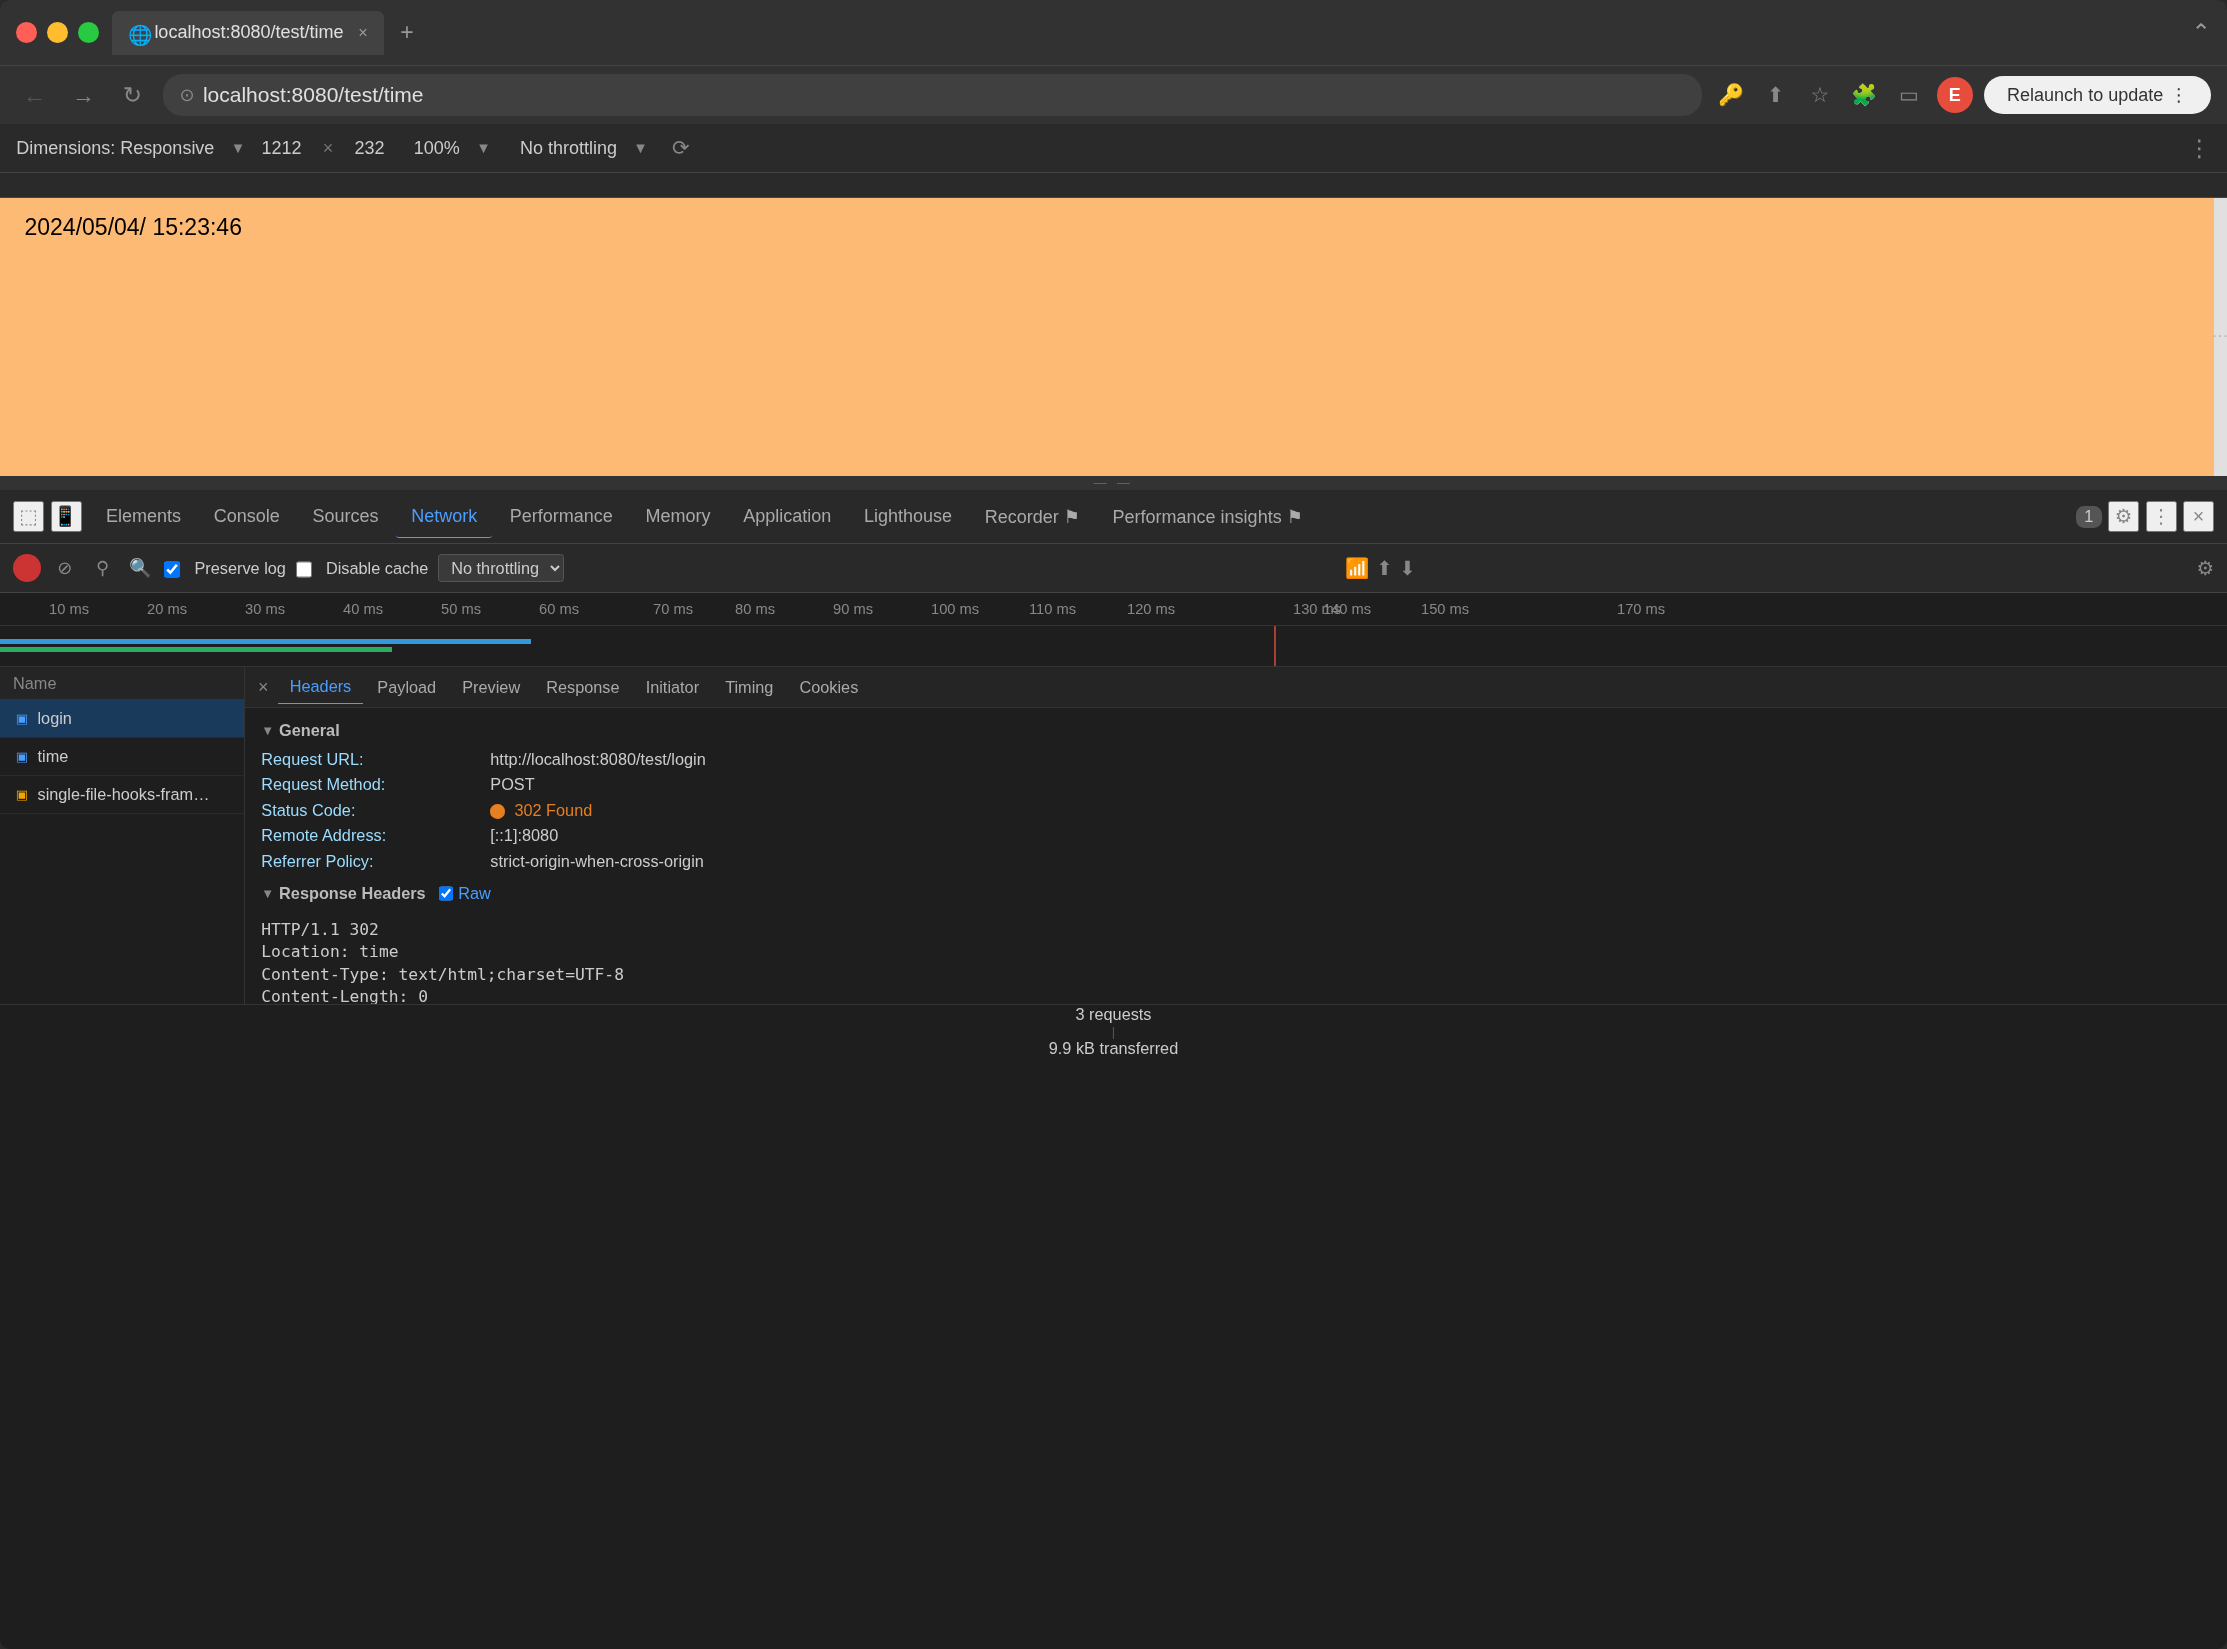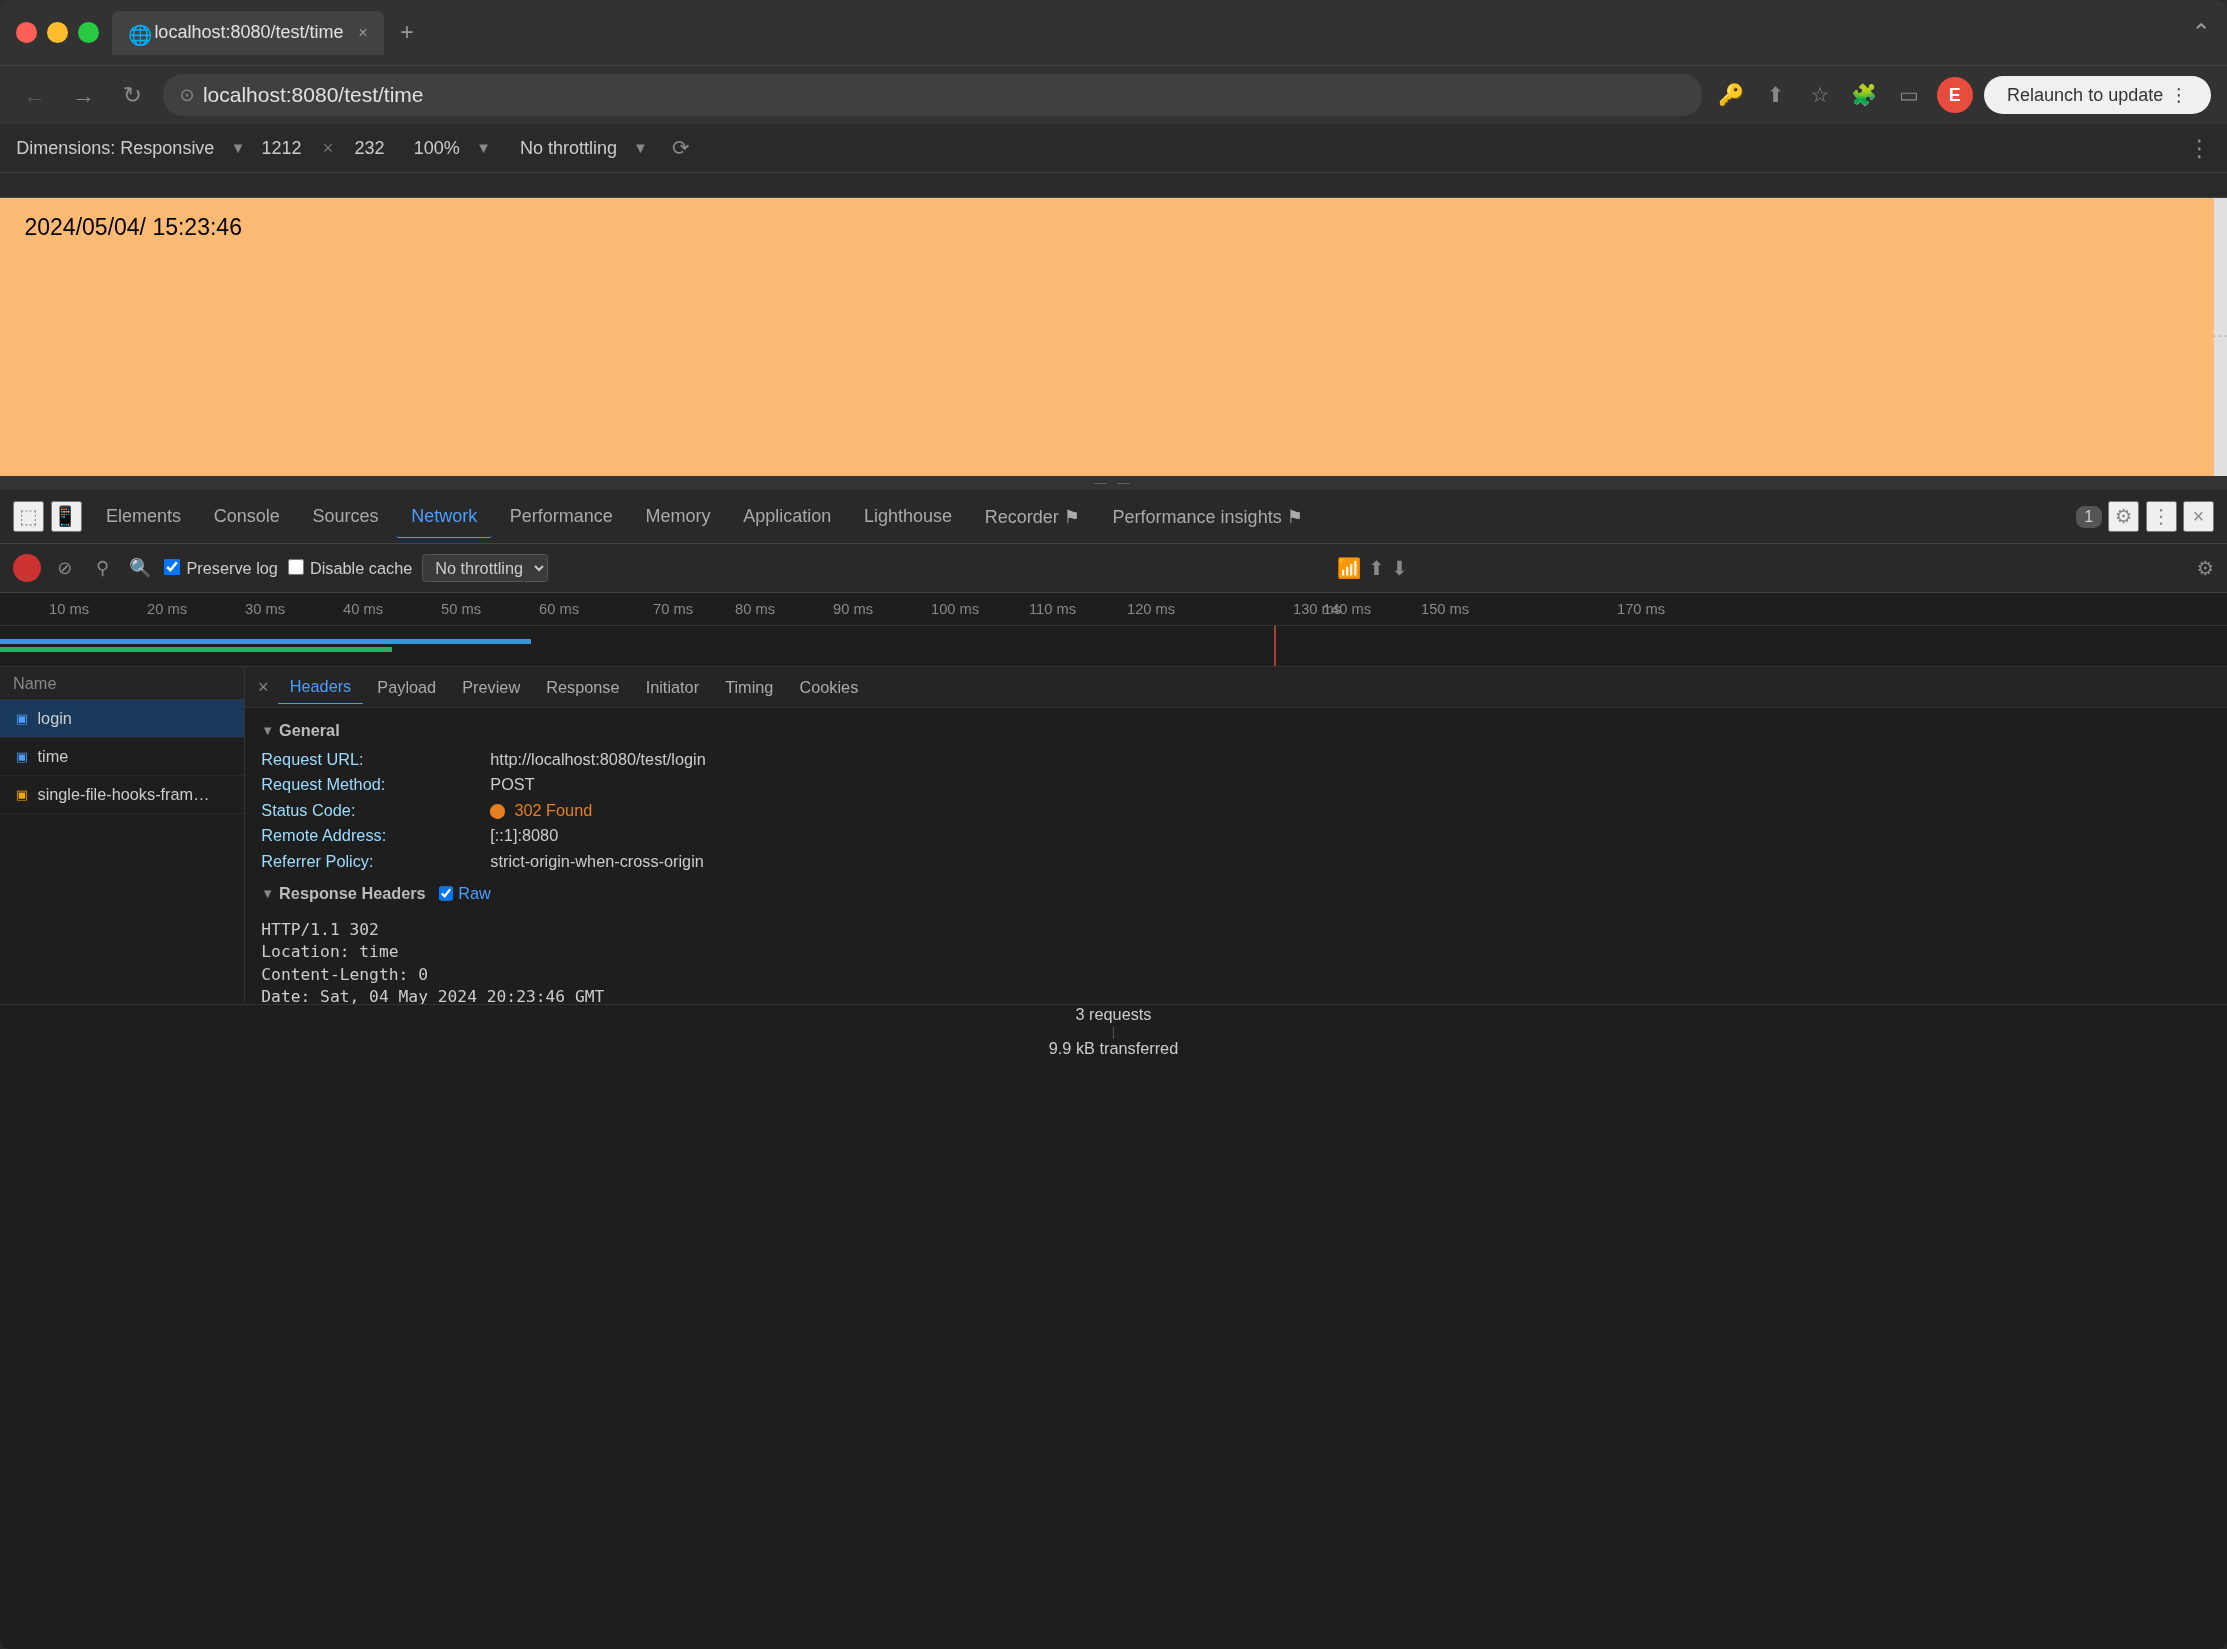--- a/index.html
+++ b/index.html
@@ -55,21 +55,21 @@
     .devtools-tab-icons { display: flex; gap: 6.5px; margin-right: 6.5px; }
     .devtools-tab-icon { color: #888; font-size: 19.6px; cursor: pointer; width: 31px; height: 31px; display: flex; align-items: center; justify-content: center; }
     .devtools-right { margin-left: auto; display: flex; align-items: center; gap: 6.5px; }
     .badge { background: #555; color: #ccc; border-radius: 8.2px; padding: 1.6px 8.2px; font-size: 16.3px; }
 
     
     .network-toolbar { background: #292929; height: 49px; display: flex; align-items: center; padding: 0 13px; gap: 9.8px; border-bottom: 0.8px solid #444; flex-shrink: 0; }
     .stop-btn { width: 28px; height: 28px; border-radius: 50%; background: none; border: none; cursor: pointer; color: #888; font-size: 18px; display: flex; align-items: center; justify-content: center; }
     .filter-btn { background: none; border: none; color: #888; font-size: 18px; cursor: pointer; width: 28px; height: 28px; display: flex; align-items: center; justify-content: center; }
     .search-btn { background: none; border: none; color: #888; font-size: 18px; cursor: pointer; width: 28px; height: 28px; display: flex; align-items: center; justify-content: center; }
-    .checkbox-label { display: flex; align-items: flex-start; gap: 6px; color: #ccc; font-size: 16.3px; cursor: pointer; }
+    .checkbox-label { display: flex; align-items: flex-end; gap: 14px; color: #ccc; font-size: 16.3px; cursor: pointer; }
     .checkbox-label input[type=checkbox] { width: 16.3px; height: 16.3px; }
     .throttle-select { background: #3a3a3a; border: 0.8px solid #555; color: #ccc; border-radius: 3.3px; padding: 3.3px 8.2px; font-size: 16.3px; cursor: pointer; }
     .toolbar-icons { display: flex; gap: 6.5px; margin-left: auto; }
     .toolbar-icon { background: none; border: none; color: #888; font-size: 19.6px; cursor: pointer; }
 
     
     .timeline-bar { background: #1e1e1e; height: 33px; display: flex; align-items: center; padding: 0; border-bottom: 0.8px solid #333; flex-shrink: 0; overflow: hidden; }
     .timeline-marks { display: flex; align-items: center; height: 100%; width: 100%; position: relative; }
     .timeline-label { color: #888; font-size: 14.7px; position: absolute; }
 
@@ -375,20 +375,21 @@
               <div class="section-header" style="margin-bottom:0;">
                 <span>Response Headers</span>
               </div>
               <label class="raw-checkbox">
                 <input type="checkbox" checked="" style="">
                 <span class="raw-label">Raw</span>
               </label>
             </div>
             <div class="response-header-row">HTTP/1.1 302</div>
             <div class="response-header-row">Location: time</div>
+            <div class="response-header-row">Content-Type: text/html;charset=UTF-8</div>
             <div class="response-header-row">Content-Length: 0</div>
             <div class="response-header-row">Date: Sat, 04 May 2024 20:23:46 GMT</div>
 
           </div>
 
         </div>
       </div>
     </div>
 
     <div class="status-bar">

